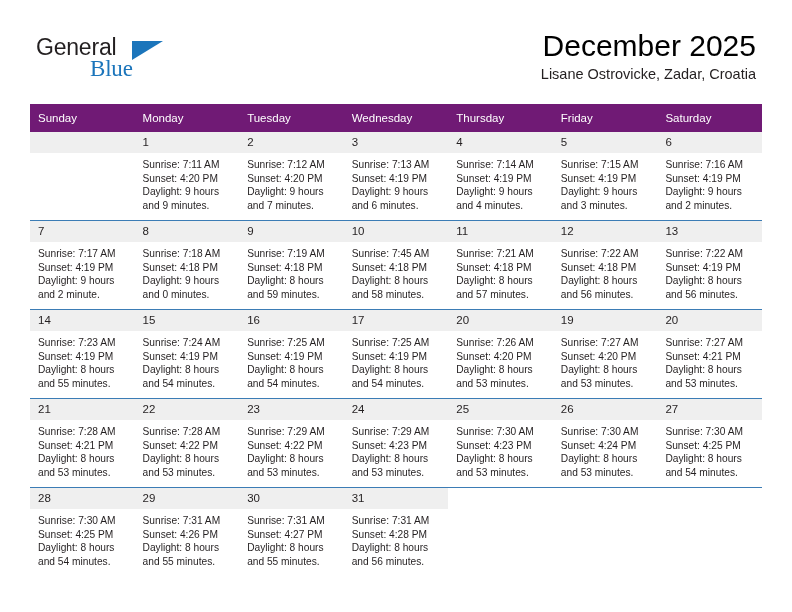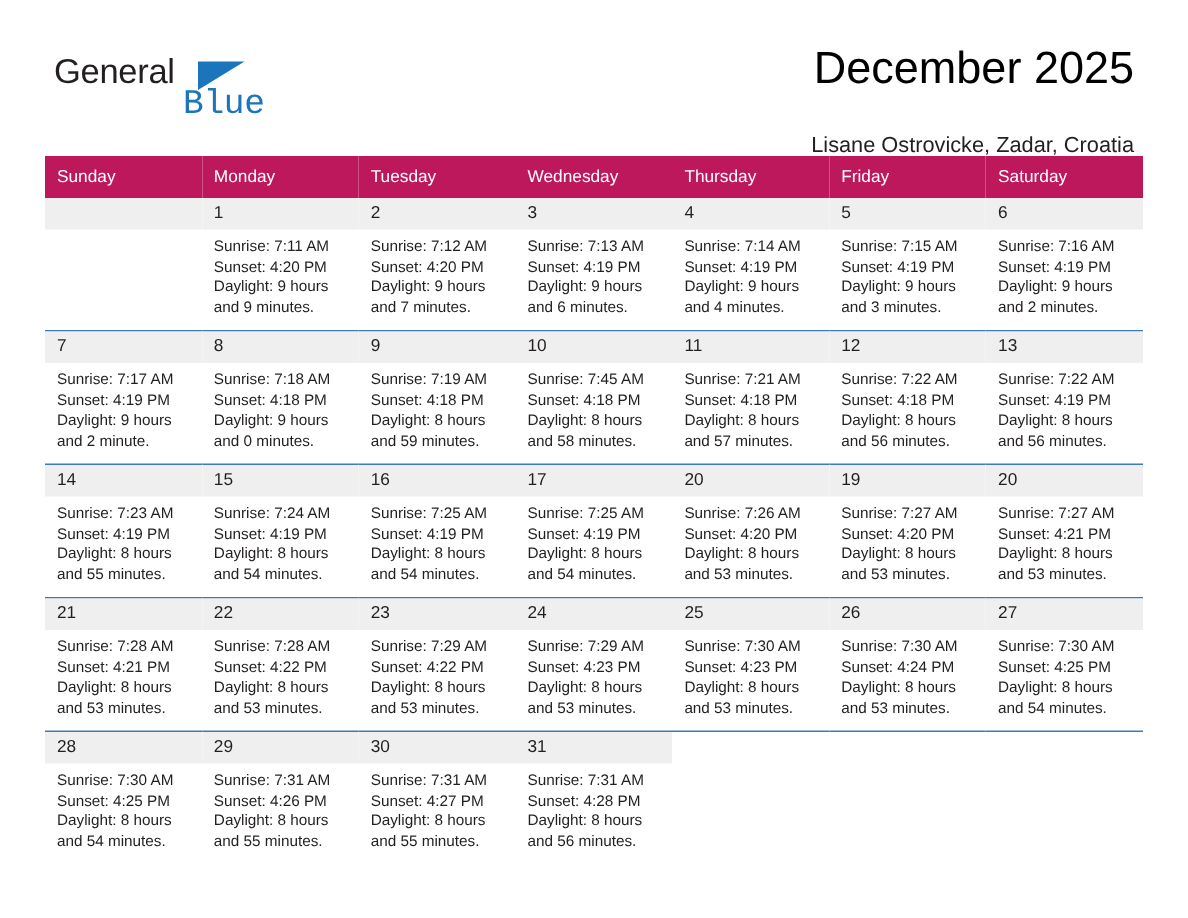--- a/index.html
+++ b/index.html
@@ -45,22 +45,21 @@
     color: #231f20;
     font-family: "Liberation Sans", sans-serif;
   }
   .logo-blue {
     position: absolute;
     left: 54px;
     top: 22px;
     font-size: 23px;
     letter-spacing: -0.2px;
     color: #1b75bb;
-    font-family: Liberation Mono, monospace;
-    margin-left: 32px;
+    font-family: Liberation Serif, serif;
   }
   .logo-triangle {
     position: absolute;
     left: 96px;
     top: 7px;
     width: 0;
     height: 0;
     border-left: 31px solid #1b75bb;
     border-bottom: 19px solid transparent;
   }
@@ -75,35 +74,35 @@
     font-size: 30px;
     font-weight: normal;
     color: #000000;
     line-height: 36px;
     white-space: nowrap;
   }
   .cal-subtitle {
     font-size: 14.5px;
     color: #231f20;
     line-height: 20px;
-    margin-top: 23px;
+    margin-top: 0;
     white-space: nowrap;
   }
 
   
   .calendar {
     position: absolute;
     left: 30px;
     top: 104px;
     width: 732px;
     border-collapse: collapse;
     table-layout: fixed;
   }
   .calendar th {
-    background: #be185d;
+    background: #701a75;
     color: #ffffff;
     font-size: 11.5px;
     font-weight: normal;
     text-align: left;
     padding: 5px 0 5px 8px;
     height: 18px;
     vertical-align: middle;
     border: none;
   }
   .calendar td {

